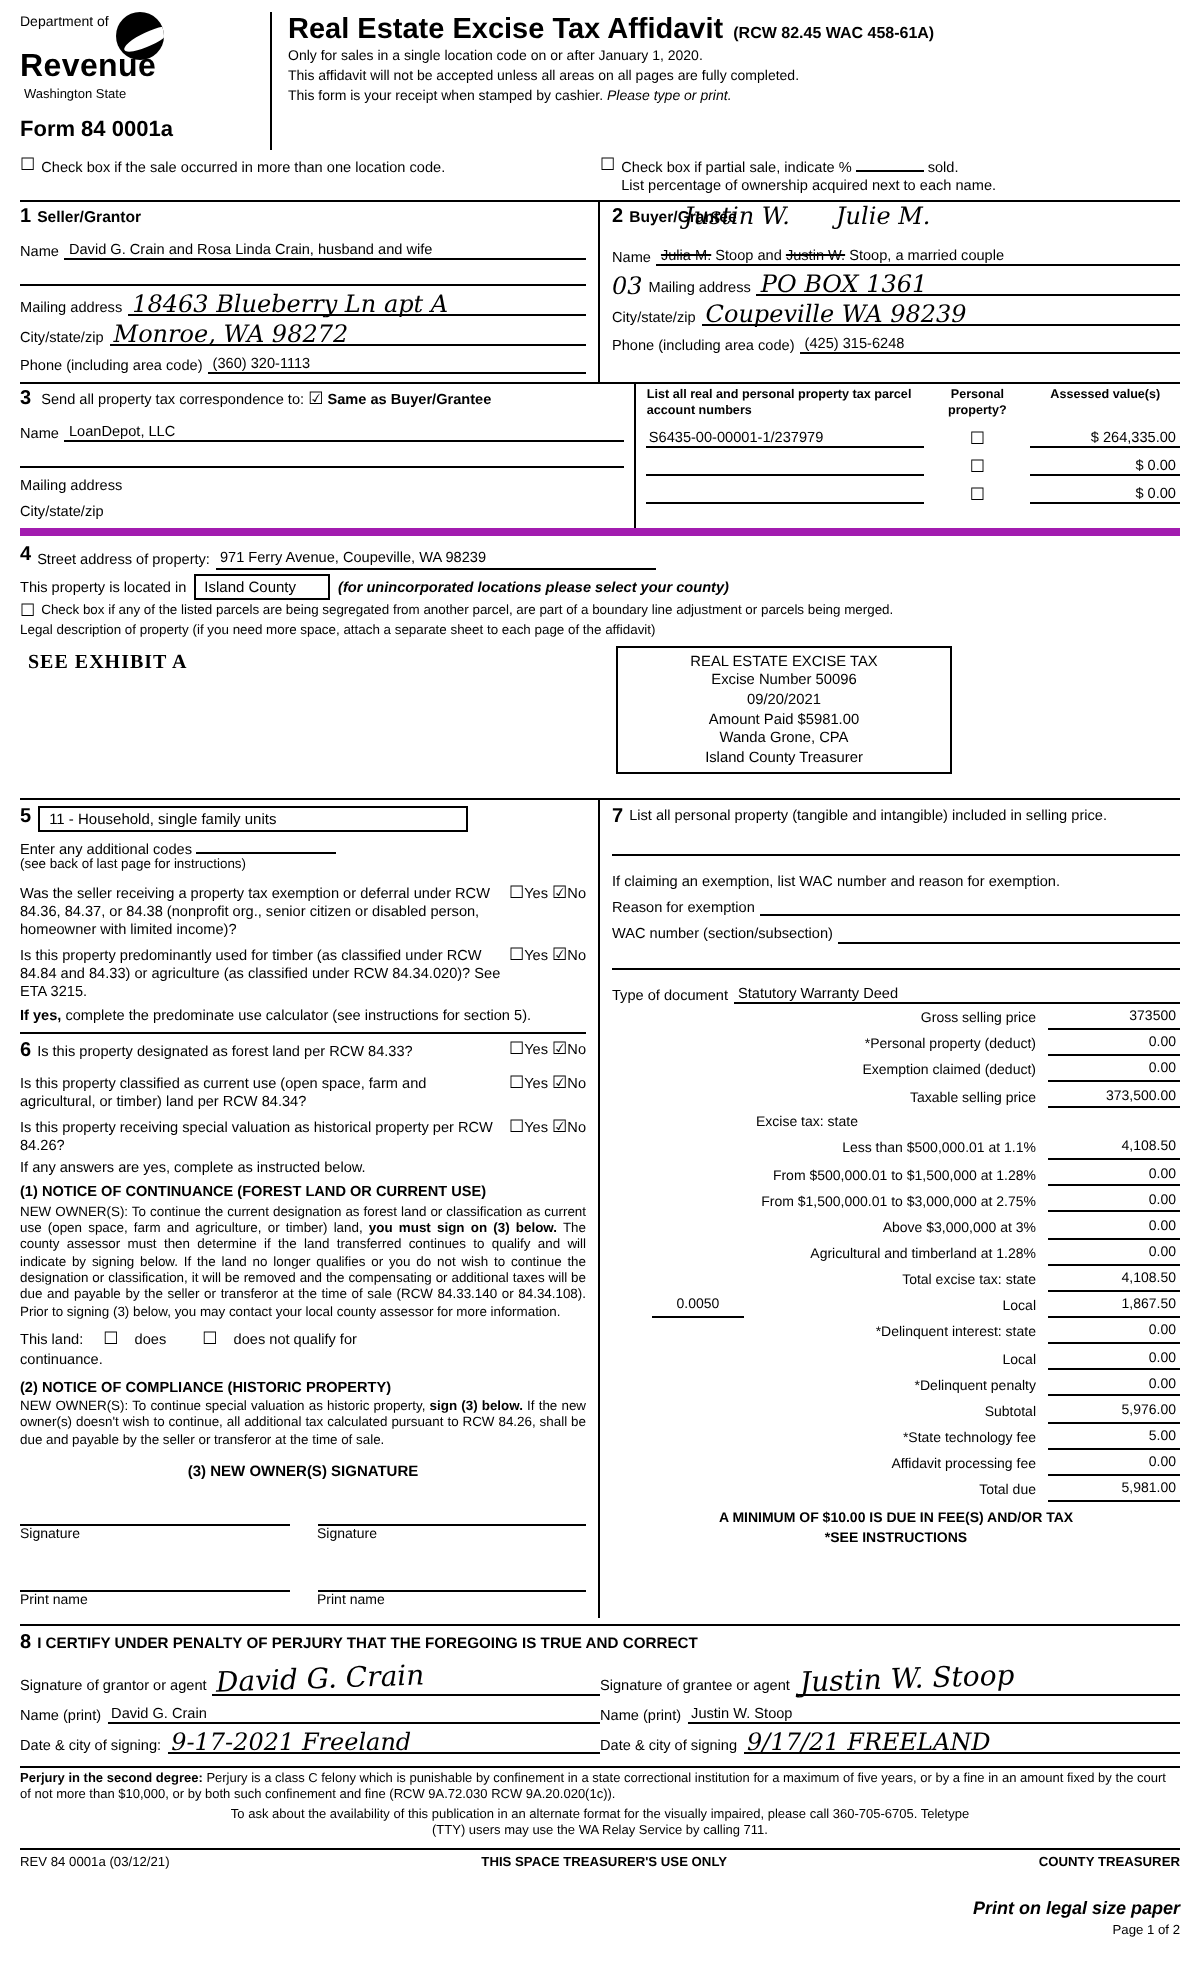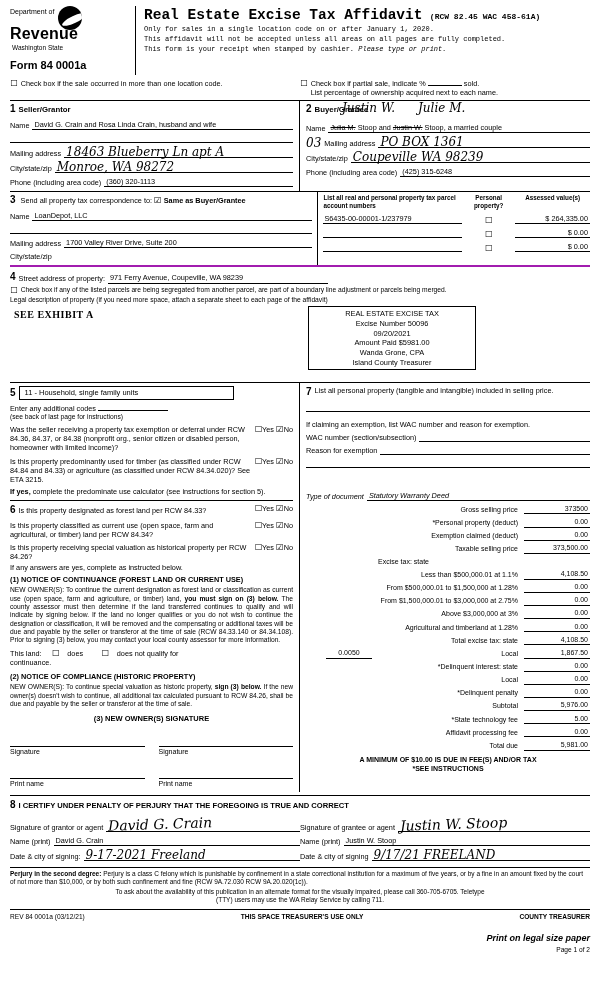--- a/index.html
+++ b/index.html
@@ -19,21 +19,21 @@
   
   .hdr { display:flex; }
   .hdr-left { width:126px; border-right:1px solid #000; padding:0 4px 2px 0; }
   .logo-row { display:flex; align-items:flex-start; gap:4px; }
   .dept-top { font-size:7px; margin-top:2px; }
   .logo-circle { width:24px; height:24px; border-radius:50%; background:#000; position:relative; overflow:hidden; flex:none; }
   .logo-circle::after { content:""; position:absolute; left:3px; top:10px; width:26px; height:7px; background:#fff; border-radius:50%; transform:rotate(-25deg); }
   .dept-name { font-size:16px; font-weight:bold; letter-spacing:.2px; margin-top:-6px; }
   .dept-sub { font-size:6.5px; margin-left:2px; }
   .form-number { font-size:11px; font-weight:bold; margin-top:7px; }
-  .hdr-right { flex:1; padding-left:8px;font-family:Liberation Mono, monospace; }
+  .hdr-right { flex:1; padding-left:8px; }
   .title { font-size:14.5px; font-weight:bold; }
   .title-ref { font-size:8px; font-weight:bold; margin-left:3px; }
   .note { font-size:7px; margin-top:1px; }
 
   
   .chkrow { display:flex; margin-top:4px; border-bottom:1px solid #000; padding-bottom:3px; }
   .chk-left { width:50%; display:flex; gap:3px; align-items:flex-start; }
   .chk-right { width:50%; display:flex; gap:3px; align-items:flex-start; }
   .pct-line { display:inline-block; width:34px; border-bottom:1px solid #000; height:7px; margin:0 2px; }
 
@@ -43,21 +43,21 @@
   .s2 { width:50%; padding:2px 0 4px 6px; position:relative; }
   .secnum { font-weight:bold; font-size:10px; margin-right:3px; }
   .sechead { font-weight:bold; font-size:7.8px; }
   .frow { display:flex; align-items:flex-end; margin-top:4px; }
   .flabel { white-space:nowrap; margin-right:3px; }
   .fline { flex:1; border-bottom:1px solid #000; min-height:9px; padding:0 2px; overflow:visible; }
   .blankline { border-bottom:1px solid #000; height:10px; margin-top:3px; }
   .corr { position:absolute; top:2px; }
 
   
-  .s34 { display:flex; border-bottom:2px solid #a21caf; }
+  .s34 { display:flex; border-bottom:4px solid #a21caf;justify-content:flex-end; }
   .s3 { width:53%; padding:2px 5px 4px 0; }
   .parcels { width:47%; border-left:1px solid #000; padding:2px 0 4px 5px; }
   .phead { display:flex; font-size:6.3px; font-weight:bold; }
   .ph1 { width:52%; } .ph2 { width:20%; text-align:center; } .ph3 { width:28%; text-align:center; }
   .prow { display:flex; align-items:flex-end; margin-top:4px; }
   .pr1 { width:52%; border-bottom:1px solid #000; min-height:9px; padding:0 1px; }
   .pr2 { width:20%; text-align:center; }
   .pr3 { width:28%; border-bottom:1px solid #000; min-height:9px; text-align:right; padding:0 2px; }
 
   
@@ -209,21 +209,20 @@
         <span class="cb">☑</span>
         <span class="b">Same as Buyer/Grantee</span>
       </div>
       <div class="frow">
         <span class="flabel">Name</span>
         <span class="fline">LoanDepot, LLC</span>
       </div>
       <div class="blankline"></div>
       <div class="frow">
         <span class="flabel">Mailing address</span>
-        <span class="fline">1700 Valley River Drive, Suite 200</span>
       </div>
       <div class="frow">
         <span class="flabel">City/state/zip</span>
       </div>
     </div>
     <div class="parcels">
       <div class="phead">
         <span class="ph1">List all real and personal property tax parcel account numbers</span>
         <span class="ph2">Personal property?</span>
         <span class="ph3">Assessed value(s)</span>
@@ -244,20 +243,25 @@
         <span class="pr3">$ 0.00</span>
       </div>
     </div>
   </div>
 
   <div class="s4">
     <div class="s4row">
       <span class="secnum">4</span>
       <span class="flabel">Street address of property:</span>
       <span class="fline" style="max-width:220px;">971 Ferry Avenue, Coupeville, WA 98239</span>
+    </div>
+    <div class="s4row" style="align-items:center;">
+      <span>This property is located in</span>
+      <span class="county-box">Island County</span>
+      <span class="b i">(for unincorporated locations please select your county)</span>
     </div>
     <div class="s4row small" style="align-items:flex-start;">
       <span class="cb" style="margin-right:3px;">☐</span>
       <span>Check box if any of the listed parcels are being segregated from another parcel, are part of a boundary line adjustment or parcels being merged.</span>
     </div>
     <div class="small" style="margin-top:2px;">Legal description of property (if you need more space, attach a separate sheet to each page of the affidavit)</div>
     <div class="legal-area">
       <span class="exhibit">SEE EXHIBIT A</span>
       <div class="stamp">
         <div>REAL ESTATE EXCISE TAX</div>
@@ -364,29 +368,29 @@
     </div>
 
     <div class="colR">
       <div style="display:flex;">
         <span class="secnum">7</span>
         <span>List all personal property (tangible and intangible) included in selling price.</span>
       </div>
       <div class="blankline"></div>
       <div style="margin-top:8px;">If claiming an exemption, list WAC number and reason for exemption.</div>
       <div class="frow">
+        <span class="flabel">Reason for exemption</span>
+        <span class="fline"></span>
+      </div>
+      <div class="frow">
         <span class="flabel">WAC number (section/subsection)</span>
         <span class="fline"></span>
       </div>
-      <div class="frow">
-        <span class="flabel">Reason for exemption</span>
-        <span class="fline"></span>
-      </div>
       <div class="blankline"></div>
-      <div class="frow" style="margin-top:23px;font-style:italic;">
+      <div class="frow" style="margin-top:7px;">
         <span class="flabel">Type of document</span>
         <span class="fline">Statutory Warranty Deed</span>
       </div>
 
       <div class="trow">
         <span class="tlab">Gross selling price</span>
         <span class="tval">373500</span>
       </div>
       <div class="trow">
         <span class="tlab">*Personal property (deduct)</span>

